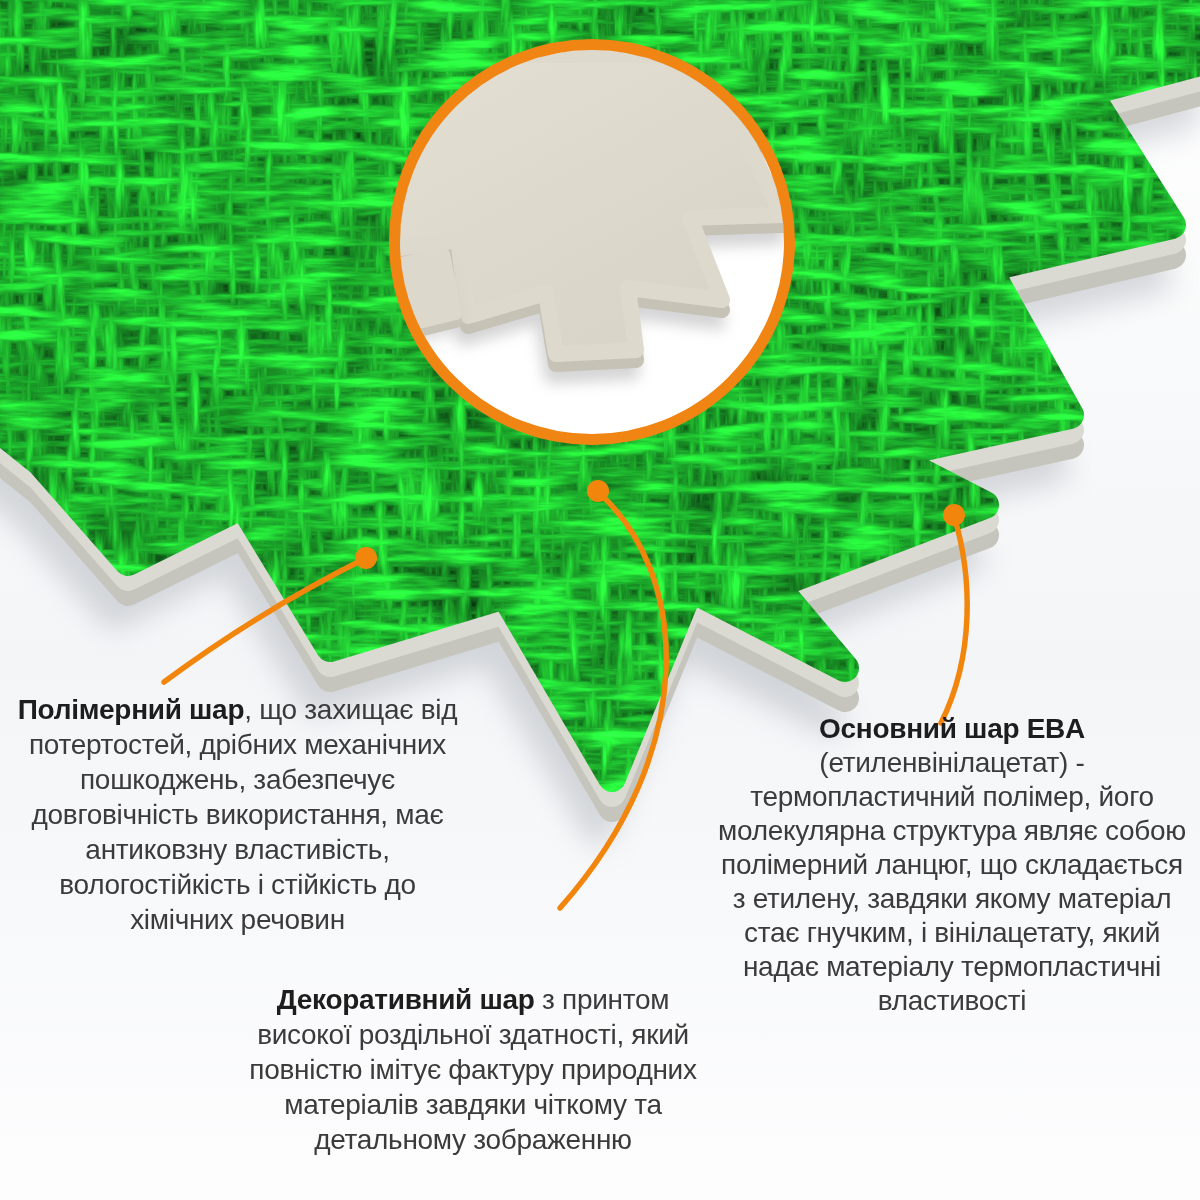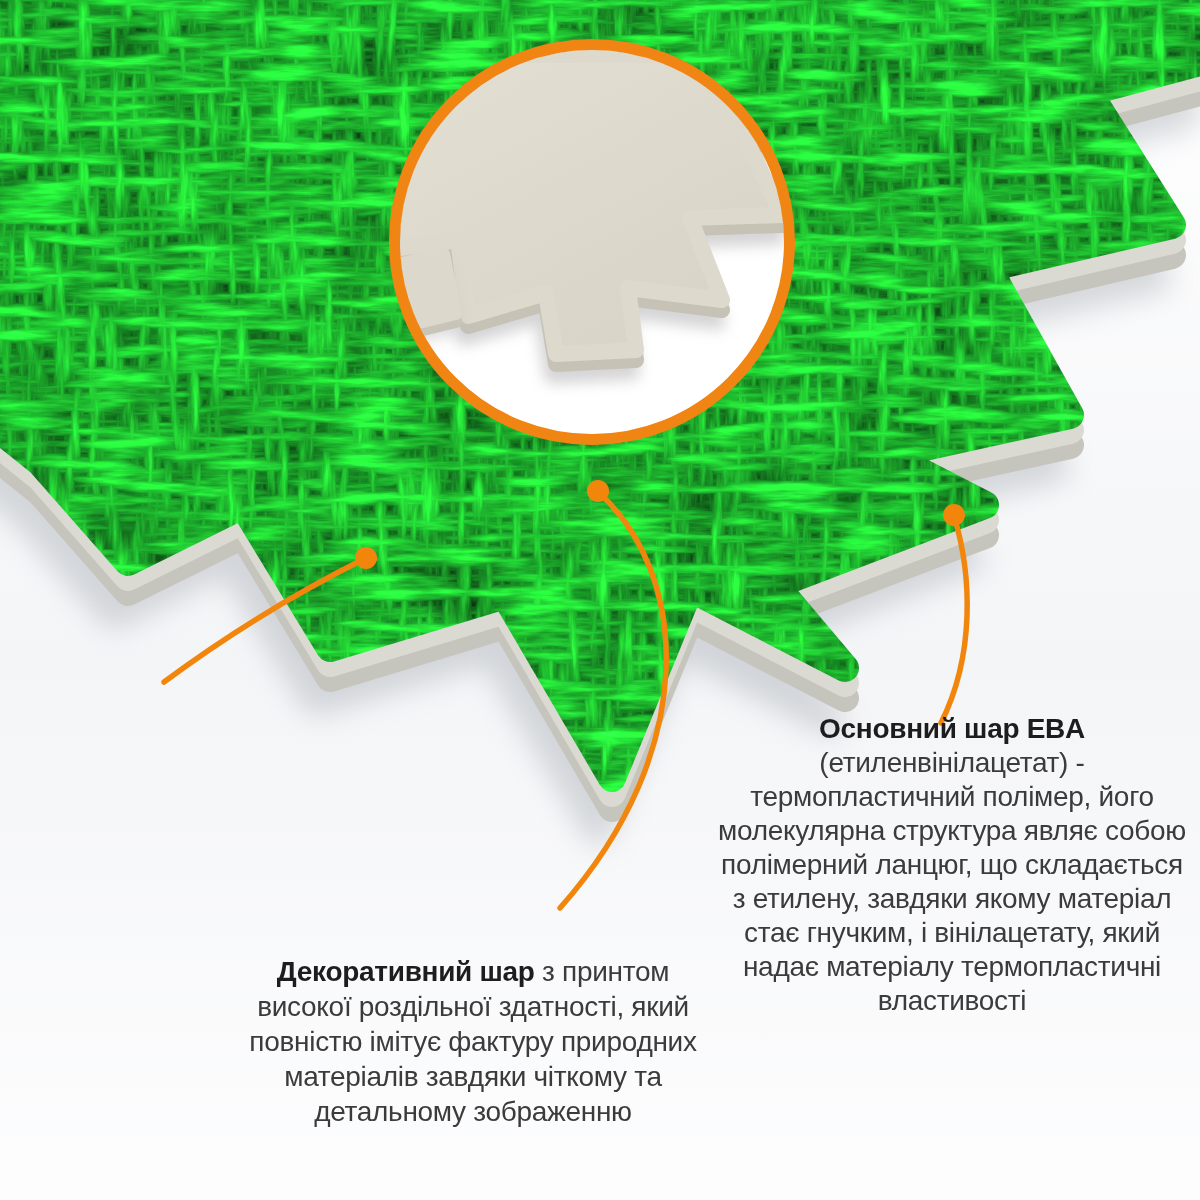--- a/index.html
+++ b/index.html
@@ -7,21 +7,21 @@
     position:relative;width:1200px;height:1200px;overflow:hidden;
     background:#ffffff;font-family:"Liberation Sans",sans-serif;
   }
   #scene{position:absolute;left:0;top:0;width:1200px;height:1200px;display:block;}
   .note{
     position:absolute;text-align:center;color:#3b3b3b;
     font:28px/35px "Liberation Sans",sans-serif;letter-spacing:-0.3px;
   }
   .note b{color:#1d1d1d;font-weight:bold;}
   #note-polymer{left:15px;top:692px;width:445px;}
-  #note-decorative{left:243px;top:954px;width:460px;}
+  #note-decorative{left:243px;top:982px;width:460px;}
   #note-base{left:718px;top:712px;width:468px;line-height:34px;}
 </style>
 </head>
 <body>
 
 <div id="stage">
 
   <svg id="scene" viewBox="0 0 1200 1200" xmlns="http://www.w3.org/2000/svg">
     <defs>
 
@@ -100,20 +100,23 @@
       <path d="M 598 492 C 688 572 702 748 560 908"></path>
       <path d="M 954 516 C 972 575 975 655 941 723"></path>
     </g>
     <g fill="#F2860D">
       <circle cx="366" cy="558" r="11"></circle>
       <circle cx="598" cy="491" r="11"></circle>
       <circle cx="954" cy="515" r="11"></circle>
     </g>
   </svg>
 
+  <div class="note" id="note-polymer">
+    <b>Полімерний шар</b><span>, що захищає від потертостей, дрібних механічних пошкоджень, забезпечує довговічність використання, має антиковзну властивість, вологостійкість і стійкість до хімічних речовин</span>
+  </div>
 
   <div class="note" id="note-decorative">
     <b>Декоративний шар</b><span> з принтом високої роздільної здатності, який повністю імітує фактуру природних матеріалів завдяки чіткому та детальному зображенню</span>
   </div>
 
   <div class="note" id="note-base">
     <b>Основний шар EBA</b><span> (етиленвінілацетат) - термопластичний полімер, його молекулярна структура являє собою полімерний ланцюг, що складається з етилену, завдяки якому матеріал стає гнучким, і вінілацетату, який надає матеріалу термопластичні властивості</span>
   </div>
 
 </div>

